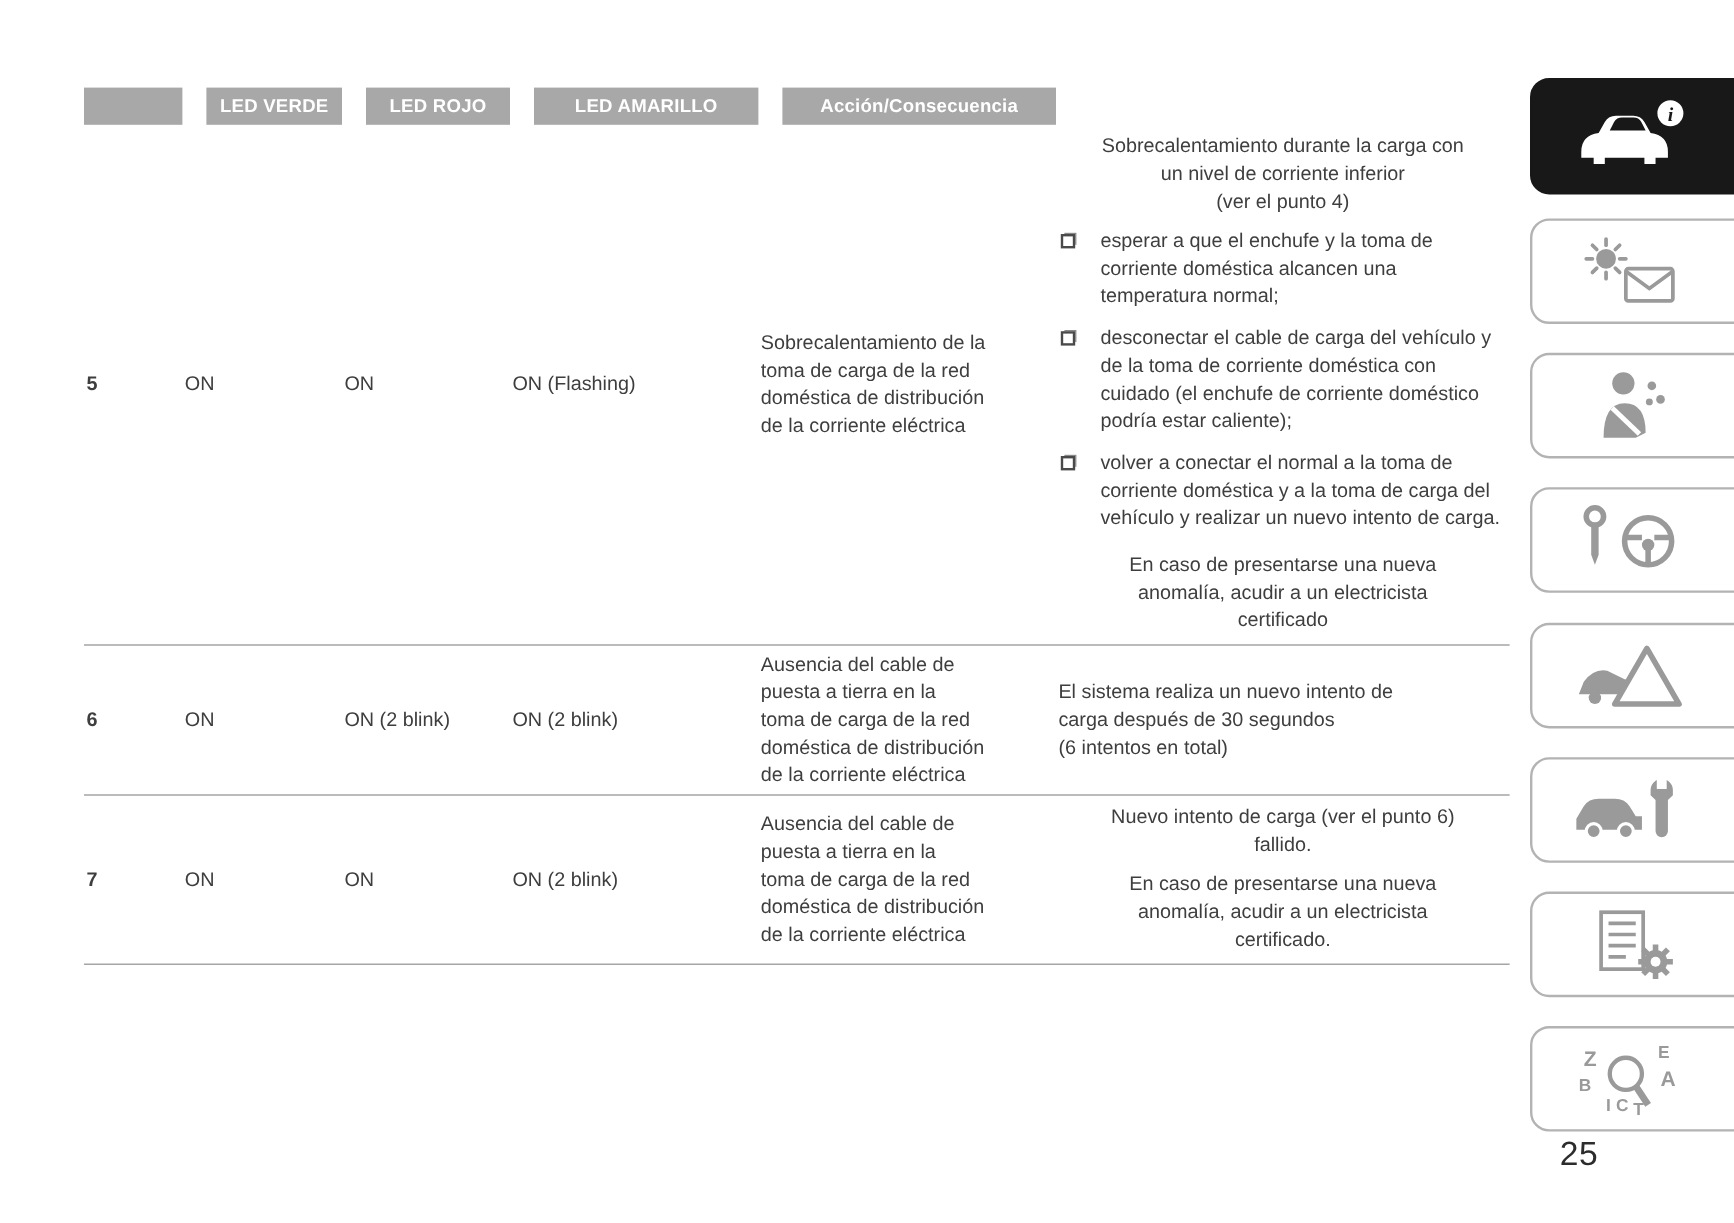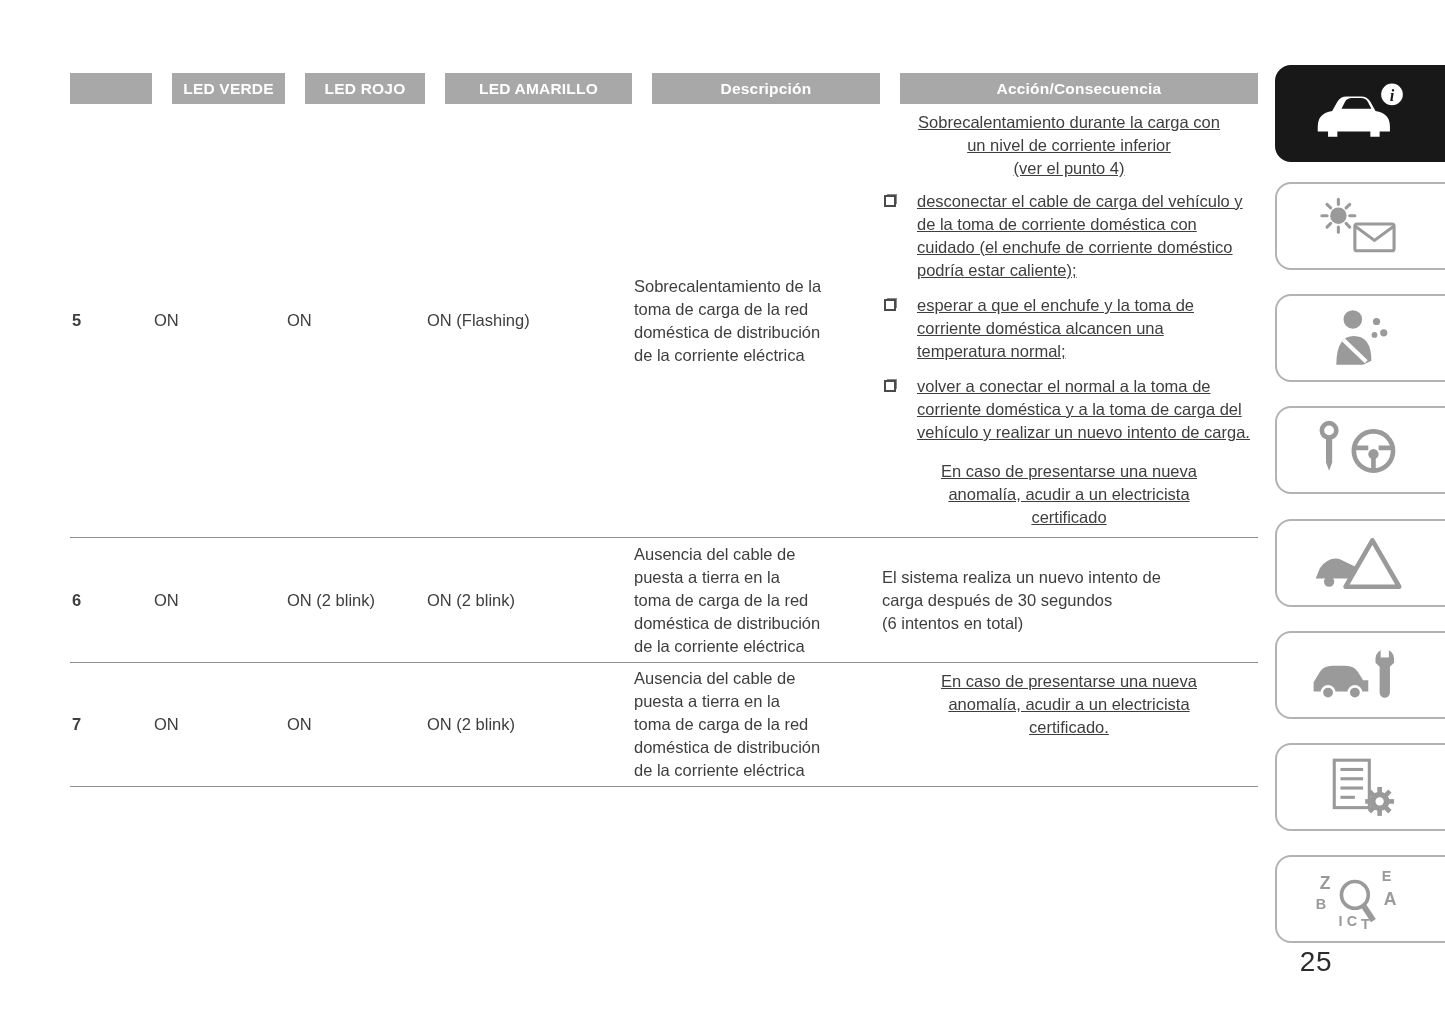--- a/index.html
+++ b/index.html
@@ -32,21 +32,20 @@
   .body-row { border-bottom:1px solid #8f8f8f; align-items:center; }
   .cell {
     font-size:16.5px; line-height:23px; text-align:left;
     align-self:center; padding:4px 2px;
   }
   .cell.num { font-weight:bold; }
   .prewrap { white-space:pre-line; }
   .cell.action {
     align-self:stretch; text-align:center;
     padding:7px 4px 8px 4px;
-    text-decoration:underline;
   }
   .action p { margin-bottom:10px; }
   .action .left { text-align:left; }
   .bullet-item { display:flex; text-align:left; margin-bottom:12px; }
   .bullet-sq {
     flex:0 0 12px; width:12px; height:12px; margin-top:5px; margin-right:21px;
     border:2px solid #4a4a4a; background:#fff;
     box-shadow:2px -2px 0 -1px #8a8a8a;
   }
   .bullet-text { flex:1 1 auto; }
@@ -88,23 +87,20 @@
           <div class="hdr-blk"></div>
         </div>
       <div class="hdr-cell">
           <div class="hdr-blk">LED VERDE</div>
         </div>
       <div class="hdr-cell">
           <div class="hdr-blk">LED ROJO</div>
         </div>
       <div class="hdr-cell">
           <div class="hdr-blk">LED AMARILLO</div>
-        </div>
-      <div class="hdr-cell">
-          <div class="hdr-blk">Descripción</div>
         </div>
       <div class="hdr-cell">
           <div class="hdr-blk">Acción/Consecuencia</div>
         </div>
     </div>
 
     <div class="grid-row body-row">
       <div class="cell num">5</div>
       <div class="cell">ON</div>
       <div class="cell">ON</div>
@@ -112,25 +108,25 @@
       <div class="cell prewrap">Sobrecalentamiento de la
 toma de carga de la red
 doméstica de distribución
 de la corriente eléctrica</div>
       <div class="cell action">
         <p class="prewrap">Sobrecalentamiento durante la carga con
 un nivel de corriente inferior
 (ver el punto 4)</p>
         <div class="bullet-item">
           <span class="bullet-sq"></span>
-          <span class="bullet-text">desconectar el cable de carga del vehículo y de la toma de corriente doméstica con cuidado (el enchufe de corriente doméstico podría estar caliente);</span>
+          <span class="bullet-text">esperar a que el enchufe y la toma de corriente doméstica alcancen una temperatura normal;</span>
         </div>
         <div class="bullet-item">
           <span class="bullet-sq"></span>
-          <span class="bullet-text">esperar a que el enchufe y la toma de corriente doméstica alcancen una temperatura normal;</span>
+          <span class="bullet-text">desconectar el cable de carga del vehículo y de la toma de corriente doméstica con cuidado (el enchufe de corriente doméstico podría estar caliente);</span>
         </div>
         <div class="bullet-item">
           <span class="bullet-sq"></span>
           <span class="bullet-text">volver a conectar el normal a la toma de corriente doméstica y a la toma de carga del vehículo y realizar un nuevo intento de carga.</span>
         </div>
         <p class="prewrap outro">En caso de presentarse una nueva
 anomalía, acudir a un electricista
 certificado</p>
       </div>
     </div>
@@ -154,20 +150,22 @@
       <div class="cell num">7</div>
       <div class="cell">ON</div>
       <div class="cell">ON</div>
       <div class="cell">ON (2 blink)</div>
       <div class="cell prewrap">Ausencia del cable de
 puesta a tierra en la
 toma de carga de la red
 doméstica de distribución
 de la corriente eléctrica</div>
       <div class="cell action">
+        <p class="prewrap">Nuevo intento de carga (ver el punto 6)
+fallido.</p>
         <p class="prewrap" style="margin-bottom:0;">En caso de presentarse una nueva
 anomalía, acudir a un electricista
 certificado.</p>
       </div>
     </div>
 
   </div>
 
   <div class="side-box active sb1">
     <svg viewBox="0 0 100 64">

